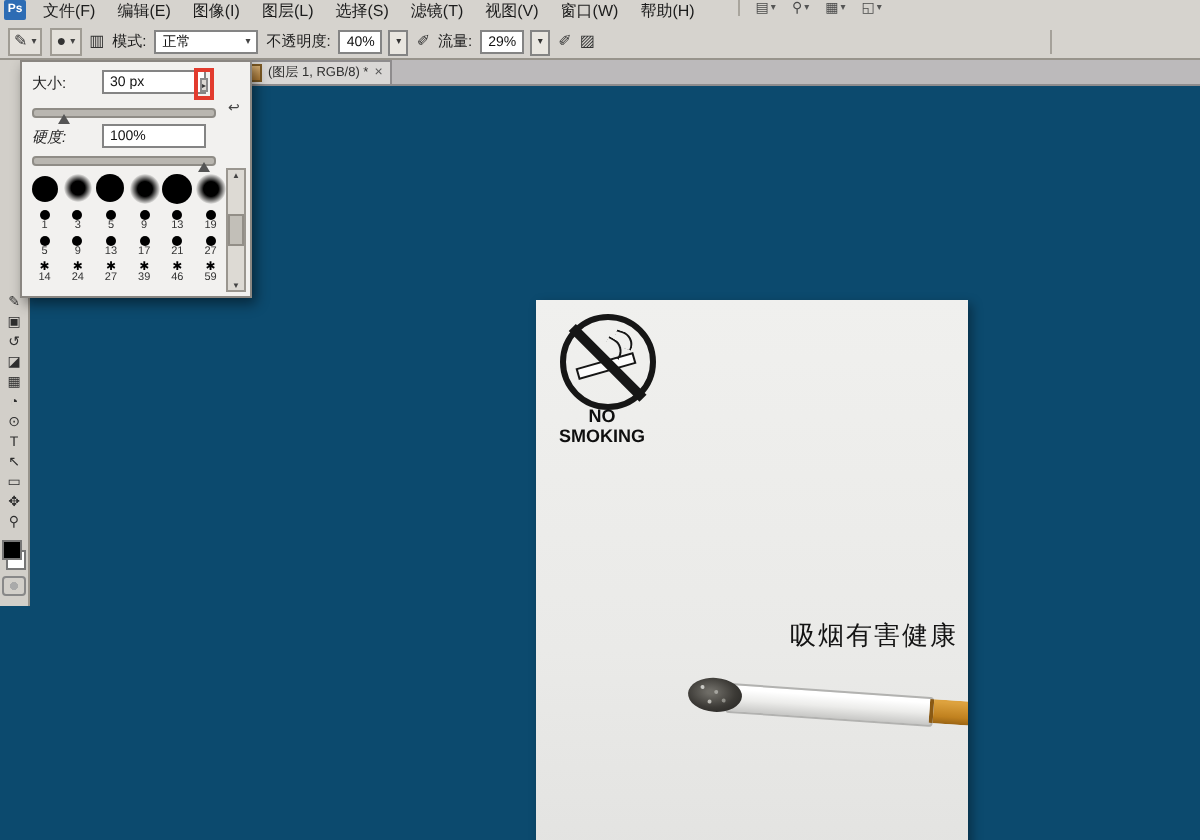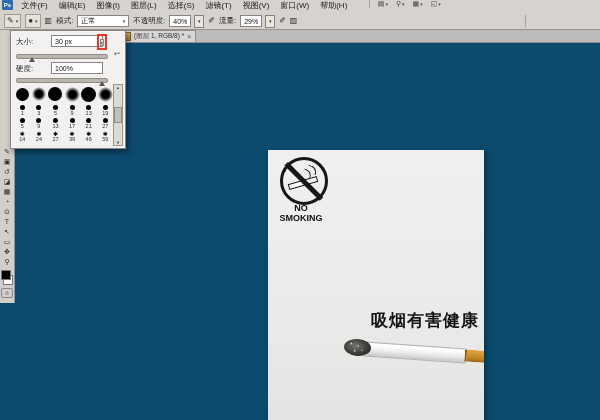--- a/index.html
+++ b/index.html
@@ -53,21 +53,21 @@
   .sign{position:absolute;left:12px;top:7px;width:42px;height:42px;border:3px solid #161616;border-radius:50%;}
   .sign-cig{position:absolute;left:5px;top:20px;width:28px;height:4px;background:#fdfdfd;
             border:1px solid #161616;transform:rotate(-16deg);}
   .smoke{position:absolute;width:9px;height:7px;border-top:1.6px solid #161616;border-right:1.6px solid #161616;
          border-radius:0 7px 0 0;}
   .smoke.s1{left:24px;top:6px;transform:rotate(18deg);}
   .smoke.s2{left:19px;top:10px;transform:rotate(30deg);}
   .sign-slash{position:absolute;left:-4px;top:19px;width:50px;height:4.5px;background:#161616;transform:rotate(45deg);}
   .sign-text{position:absolute;left:1px;top:54px;width:64px;text-align:center;font-weight:bold;
              font-size:9px;line-height:9.5px;color:#0f0f0f;}
-  .slogan{position:absolute;right:5px;top:159px;font-size:17px;font-weight:bold;color:#141414;
+  .slogan{position:absolute;right:5px;top:159px;font-size:13px;font-weight:normal;color:#141414;
           letter-spacing:1px;white-space:nowrap;}
   .cig{position:absolute;left:76px;top:189px;width:148px;height:16px;transform:rotate(4deg);
        transform-origin:left center;}
   .cig-body{position:absolute;left:19px;top:1px;right:25px;height:13px;border:1px solid #b2b2b0;
             background:linear-gradient(180deg,#ffffff 15%,#ececea 55%,#c8c8c6 100%);border-radius:2px;}
   .cig-filter{position:absolute;right:0;top:2px;width:25px;height:12px;border-left:2px solid #8a5a14;
               background:linear-gradient(180deg,#dda23e 10%,#c0811f 70%,#9a6414 100%);border-radius:0 2px 2px 0;}
   .cig-ash{position:absolute;left:0;top:-1px;width:27px;height:17px;border-radius:50%;
            background:radial-gradient(ellipse at 42% 42%,#6e6c66 8%,#3c3a36 55%,#232220 95%);}
   .cig-ash::before{content:"";position:absolute;left:6px;top:4px;width:2px;height:2px;background:#c9c9c5;
@@ -222,21 +222,21 @@
   <div class="brush-panel">
     <span class="bp-label" style="top:6px;">大小:</span>
     <span class="field bp-field" style="top:4px;">30 px</span>
     <span class="red-frame">
       <span class="mini-btn">▸</span>
     </span>
     <span class="bp-return">↩</span>
     <span class="bp-slider" style="top:23px;">
       <span class="bp-thumb" style="left:12px;"></span>
     </span>
-    <span class="bp-label" style="top:33px;">硬度:</span>
+    <span class="bp-label" style="top:33px;font-style:italic;">硬度:</span>
     <span class="field bp-field" style="top:31px;">100%</span>
     <span class="bp-slider" style="top:47px;">
       <span class="bp-thumb" style="left:82px;"></span>
     </span>
     <div class="bp-grid">
         <div class="bp-grid-row">
           <div class="cell lg">
             <div class="dotL" style="width: 13px; height: 13px;"></div>
           </div>
           <div class="cell lg">

